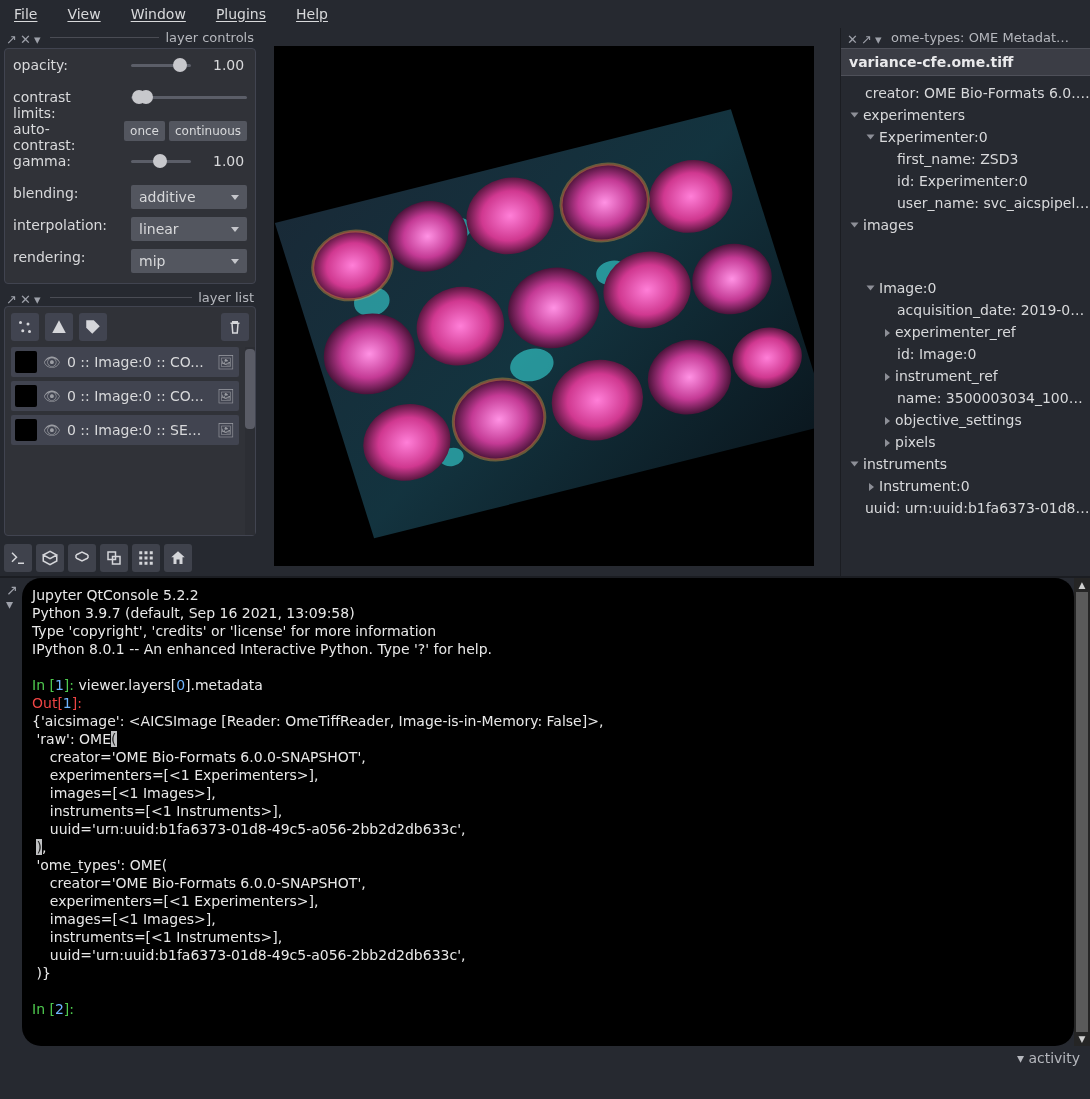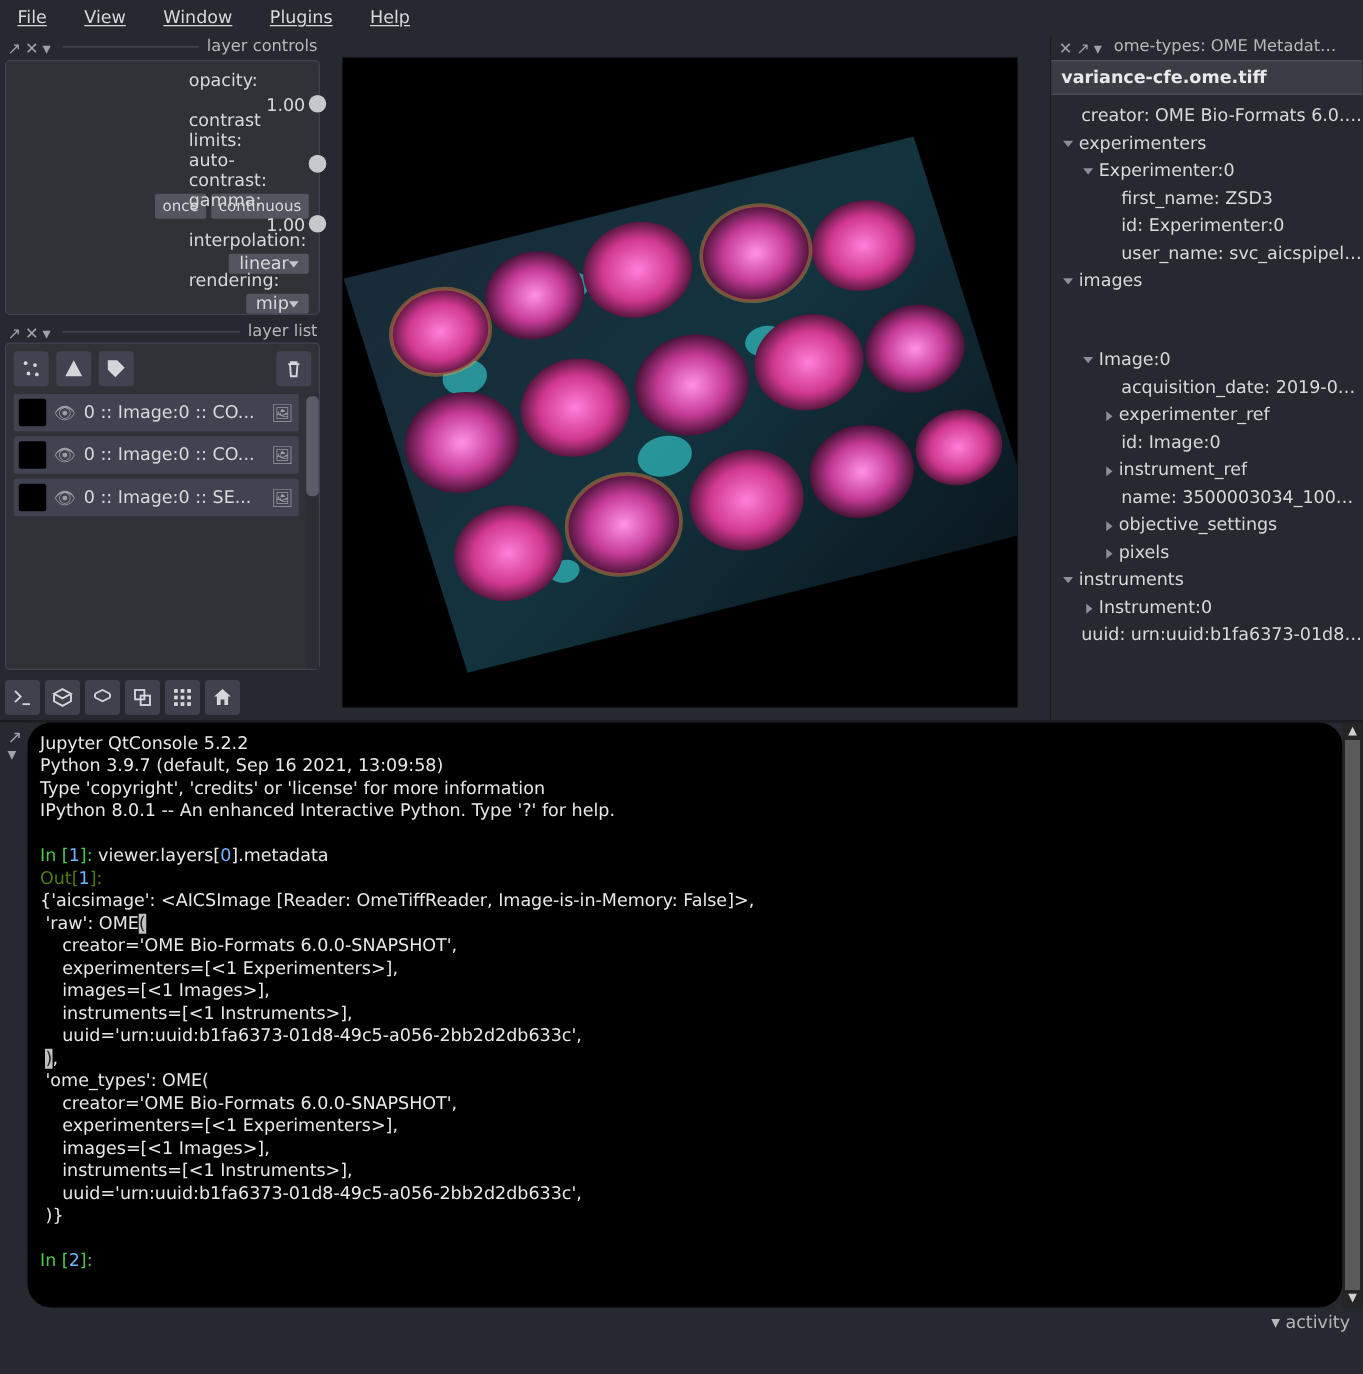--- a/index.html
+++ b/index.html
@@ -23,21 +23,21 @@
   .right{width:250px;background:var(--bg);border-left:1px solid #1b1d22;}
 
   
   .panel-hdr{height:18px;display:flex;align-items:center;gap:6px;color:var(--text-dim);font-size:13px;padding:0 6px;}
   .panel-hdr .line{flex:1;height:1px;background:#4a4c54;}
   .mini-icons{display:flex;gap:4px;}
   .mini-icons div{width:10px;height:10px;color:#9ea1aa;}
 
   
   .lc{background:var(--bg2);border:1px solid #414450;border-radius:4px;margin:2px 4px 4px;padding:8px 8px 10px;display:flex;flex-direction:column;gap:8px;}
-  .lc-row{display:flex;align-items:flex-end;gap:2px;height:24px;flex-direction:column;}
+  .lc-row{display:flex;align-items:flex-start;gap:22px;height:24px;}
   .lc-row .lbl{width:96px;color:var(--text);font-size:14px;}
   .slider{flex:1;position:relative;height:16px;}
   .slider .track{position:absolute;top:7px;left:0;right:0;height:3px;background:#5b5e68;border-radius:2px;}
   .slider .thumb{position:absolute;top:1px;width:14px;height:14px;border-radius:50%;background:#c7c8cc;}
   .btn-pair{display:flex;gap:4px;}
   .btn-small{background:var(--dropdown);color:var(--text);font-size:12px;padding:3px 6px;border-radius:2px;}
   .dd{flex:1;background:var(--dropdown);color:var(--text);height:24px;border-radius:2px;display:flex;align-items:center;padding:0 8px;justify-content:space-between;}
   .caret{width:0;height:0;border-left:4px solid transparent;border-right:4px solid transparent;border-top:5px solid #c5c6cb;}
   .cm-swatch{width:22px;height:22px;background:linear-gradient(90deg,#000 0%,#000 20%,#00e5e5 100%);margin-right:4px;}
   .valnum{width:34px;color:var(--text);}
@@ -75,21 +75,21 @@
   .tsp{display:inline-block;width:12px;flex-shrink:0;}
   .tlabel{color:var(--text);overflow:hidden;text-overflow:ellipsis;}
 
   
   .console-wrap{height:470px;display:flex;border-top:2px solid #1b1d22;}
   .console-gutter{width:22px;background:var(--bg);padding-top:4px;display:flex;flex-direction:column;gap:4px;align-items:center;}
   .console-gutter div{width:10px;height:10px;color:#9ea1aa;}
   .console{flex:1;background:#000;color:#e8e8e8;font-family:"DejaVu Sans Mono","Consolas",monospace;font-size:14px;line-height:18px;padding:8px 10px;white-space:pre;overflow:hidden;border-radius:19px;}
   .c-in{color:#4ec94e;}
   .c-num{color:#6fb4ff;}
-  .c-out{color:#4d7c0f;}
+  .c-out{color:#ef4444;}
   .c-sel{background:#bfc0c2;color:#1d1d1d;}
   .console-sb{width:16px;background:#252525;display:flex;flex-direction:column;}
   .console-sb .arrow{height:14px;display:flex;align-items:center;justify-content:center;color:#cfcfcf;font-size:9px;}
   .console-sb .cs-thumb{flex:1;background:#5a5a5a;margin:0 2px;}
 
   
   .footer{height:24px;display:flex;align-items:center;justify-content:flex-end;padding:0 10px;color:var(--text-dim);font-size:14px;gap:4px;}
 </style>
 </head>
 <body>
@@ -139,20 +139,27 @@
           <div class="btn-small">continuous</div>
         </div>
       </div>
       <div class="lc-row">
         <div class="lbl">gamma:</div>
         <div class="slider">
             <div class="track"></div>
             <div class="thumb" style="left:36%"></div>
           </div>
         <div class="valnum">1.00</div>
+      </div>
+      <div class="lc-row">
+        <div class="lbl">blending:</div>
+        <div class="dd">
+            <span>additive</span>
+            <span class="caret"></span>
+          </div>
       </div>
       <div class="lc-row">
         <div class="lbl">interpolation:</div>
         <div class="dd">
             <span>linear</span>
             <span class="caret"></span>
           </div>
       </div>
       <div class="lc-row">
         <div class="lbl">rendering:</div>

